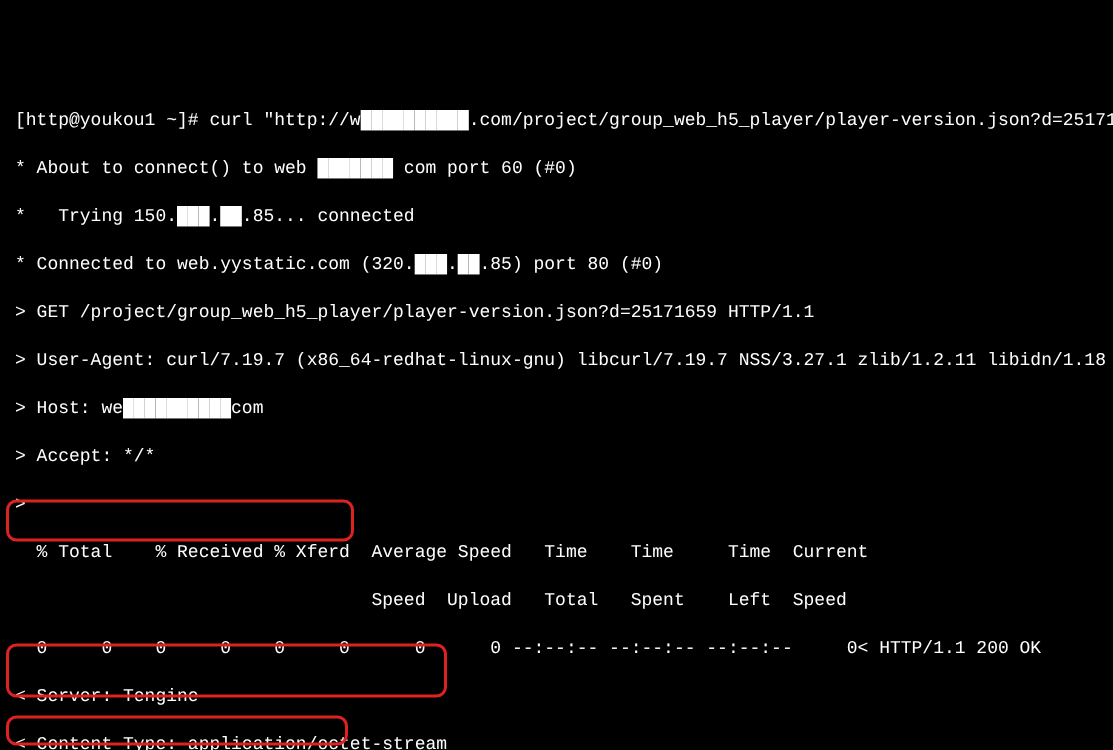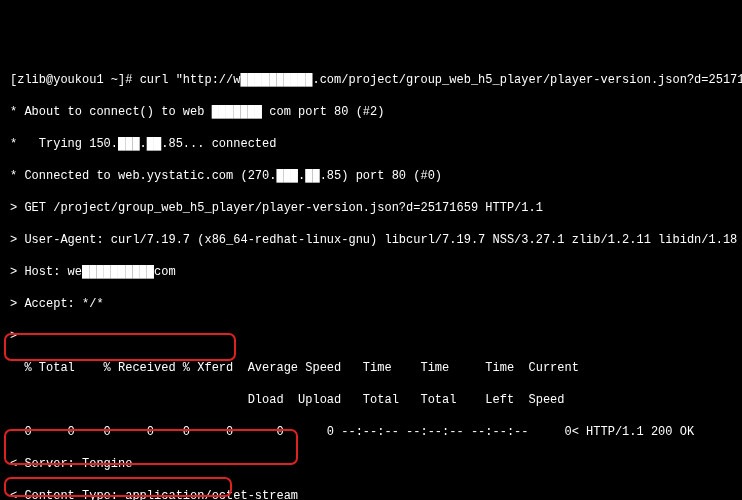--- a/index.html
+++ b/index.html
@@ -22,31 +22,31 @@
     border: 2px solid #d22;
     border-radius: 7px;
     pointer-events: none;
   }
 </style>
 </head>
 <body>
 
 
 
-<div class="line"><span>[zlib@youkou1 ~]# </span><span>curl "http://w██████████.com/project/group_web_h5_player/player-version.json?d=25171659" -voa</span></div>
-<div class="line">* About to connect() to web ███████ com port 80 (#2)</div>
+<div class="line"><span>[http@youkou1 ~]# </span><span>curl "http://w██████████.com/project/group_web_h5_player/player-version.json?d=25171659" -voa</span></div>
+<div class="line">* About to connect() to web ███████ com port 60 (#0)</div>
 <div class="line">*   Trying 150.███.██.85... connected</div>
-<div class="line">* Connected to web.yystatic.com (270.███.██.85) port 80 (#0)</div>
+<div class="line">* Connected to web.yystatic.com (320.███.██.85) port 80 (#0)</div>
 <div class="line">&gt; GET /project/group_web_h5_player/player-version.json?d=25171659 HTTP/1.1</div>
 <div class="line">&gt; User-Agent: curl/7.19.7 (x86_64-redhat-linux-gnu) libcurl/7.19.7 NSS/3.27.1 zlib/1.2.11 libidn/1.18 libssh2/1.4.2</div>
 <div class="line">&gt; Host: we██████████com</div>
 <div class="line">&gt; Accept: */*</div>
 <div class="line">&gt; </div>
 <div class="line">  % Total    % Received % Xferd  Average Speed   Time    Time     Time  Current</div>
-<div class="line">                                 Dload  Upload   Total   Total    Left  Speed</div>
+<div class="line">                                 Speed  Upload   Total   Spent    Left  Speed</div>
 <div class="line">  0     0    0     0    0     0      0      0 --:--:-- --:--:-- --:--:--     0&lt; HTTP/1.1 200 OK</div>
 <div class="line">&lt; Server: Tengine</div>
 <div class="line">&lt; Content-Type: application/octet-stream</div>
 
 
 
 
 
 
 

